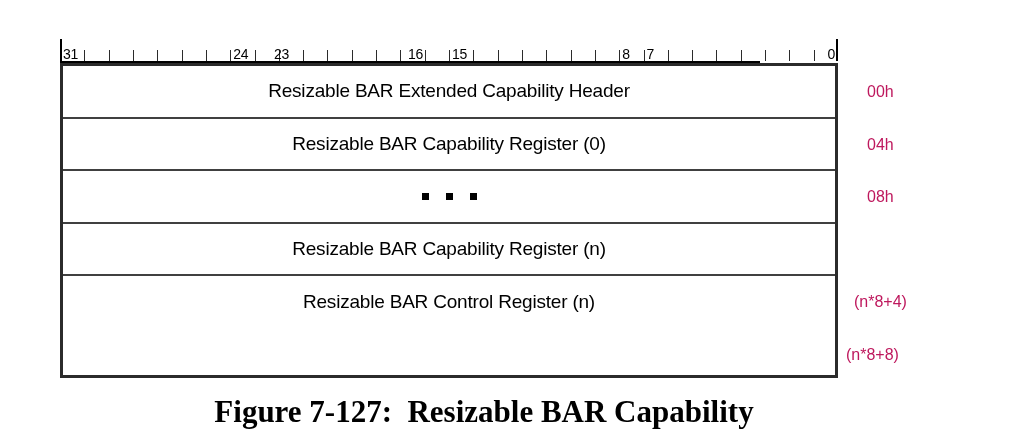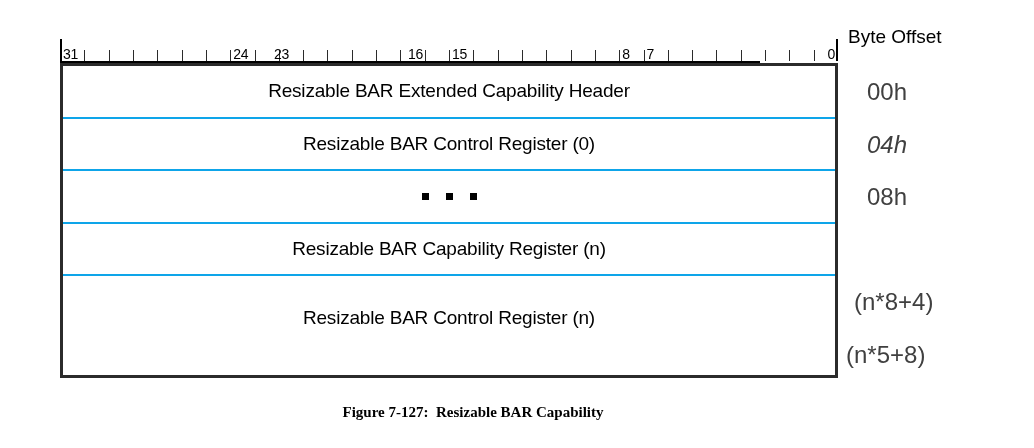--- a/index.html
+++ b/index.html
@@ -70,26 +70,26 @@
     width: 778px;
     height: 315px;
     box-sizing: border-box;
     border: 3px solid #2b2b2b;
     background: #ffffff;
   }
   .register-row {
     position: relative;
     box-sizing: border-box;
     height: 52.5px;
-    border-bottom: 2px solid #0ea5e9;
+    border-bottom: 2px solid #404040;
     display: flex;
     align-items: center;
     justify-content: center;
   }
-  .register-row:last-child { border-bottom: none; align-items: flex-end; }
+  .register-row:last-child { border-bottom: none; }
   .register-row .row-label {
     font-size: 19px;
     line-height: 22px;
     letter-spacing: -0.2px;
     color: #000000;
     white-space: nowrap;
   }
 
   
   .ellipsis-row .dots {
@@ -118,41 +118,42 @@
     font-size: 19px;
     line-height: 24px;
     white-space: nowrap;
     color: #000000;
   }
   .offset-cell {
     position: absolute;
     height: 52.5px;
     display: flex;
     align-items: center;
-    font-size: 24px;
+    font-size: 16px;
     line-height: 22px;
     white-space: nowrap;
-    color: #404040;
+    color: #be185d;
   }
   .offset-cell.hex { left: 21px; }
   .offset-cell.expr { left: 0px; }
 
   
   #figure-caption {
     position: absolute;
     left: 0;
     top: 398px;
     width: 946px;
     text-align: center;
     font-family: "Liberation Serif", serif;
     font-weight: bold;
-    font-size: 15px;
+    font-size: 31px;
     line-height: 28px;
     color: #000000;
     white-space: pre;
+    padding-left: 11px;
   }
 </style>
 </head>
 <body>
 
 <div id="figure-root">
 
   <div id="bit-ruler">
     <div id="ruler-baseline"></div>
   <div class="ruler-tick major" style="left: 0px;"></div>
@@ -196,41 +197,40 @@
       <div class="ruler-label" style="left: 562.188px;">8</div>
       <div class="ruler-label" style="left: 586.5px;">7</div>
       <div class="ruler-label left-of-tick" style="left: 775px;">0</div>
     </div>
 
   <div id="register-table">
       <div class="register-row">
         <div class="row-label">Resizable BAR Extended Capability Header</div>
       </div>
       <div class="register-row">
-        <div class="row-label">Resizable BAR Control Register (0)</div>
+        <div class="row-label">Resizable BAR Capability Register (0)</div>
       </div>
       <div class="register-row ellipsis-row">
         <div class="dots">
           <span class="dot"></span>
           <span class="dot"></span>
           <span class="dot"></span>
         </div>
       </div>
       <div class="register-row">
         <div class="row-label">Resizable BAR Capability Register (n)</div>
       </div>
       <div class="register-row">
         <div class="row-label">Resizable BAR Control Register (n)</div>
       </div>
     </div>
 
   <div id="byte-offset-column">
-    <div id="byte-offset-heading">Byte Offset</div>
   <div class="offset-cell hex" style="top: 41px;">00h</div>
-      <div class="offset-cell hex" style="top: 93.5px; font-style: italic;">04h</div>
+      <div class="offset-cell hex" style="top: 93.5px;">04h</div>
       <div class="offset-cell hex" style="top: 146px;">08h</div>
       <div class="offset-cell expr" style="top: 251px; margin-left: 8px;">(n*8+4)</div>
-      <div class="offset-cell expr" style="top: 303.5px;">(n*5+8)</div>
+      <div class="offset-cell expr" style="top: 303.5px;">(n*8+8)</div>
     </div>
 
   <div id="figure-caption">Figure 7-127:  Resizable BAR Capability</div>
 
 </div>
 
 </body></html>

